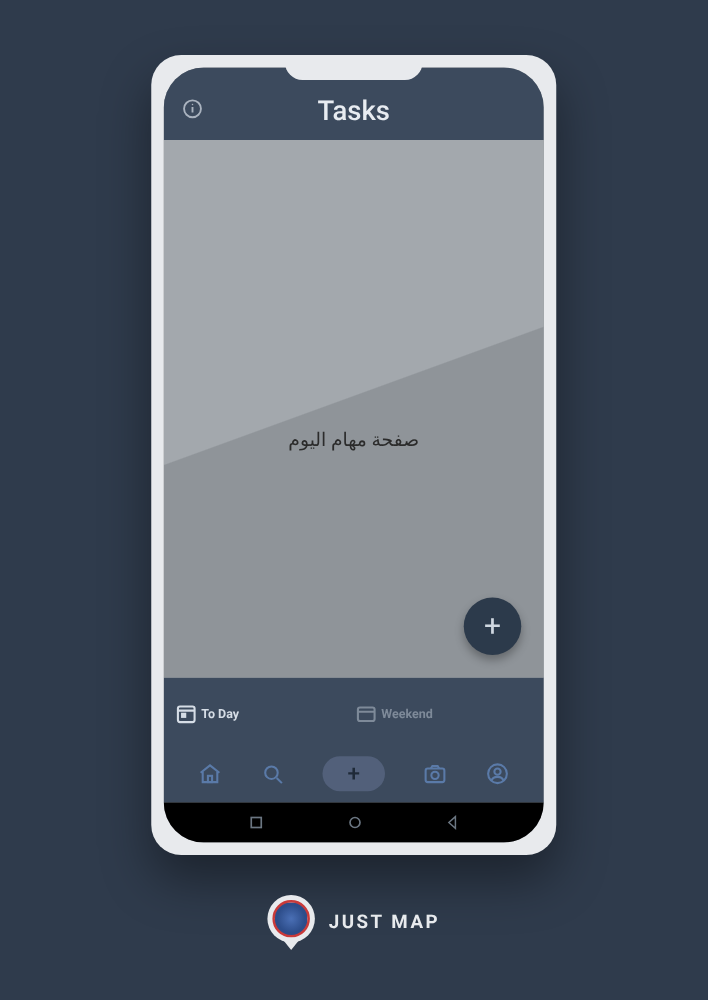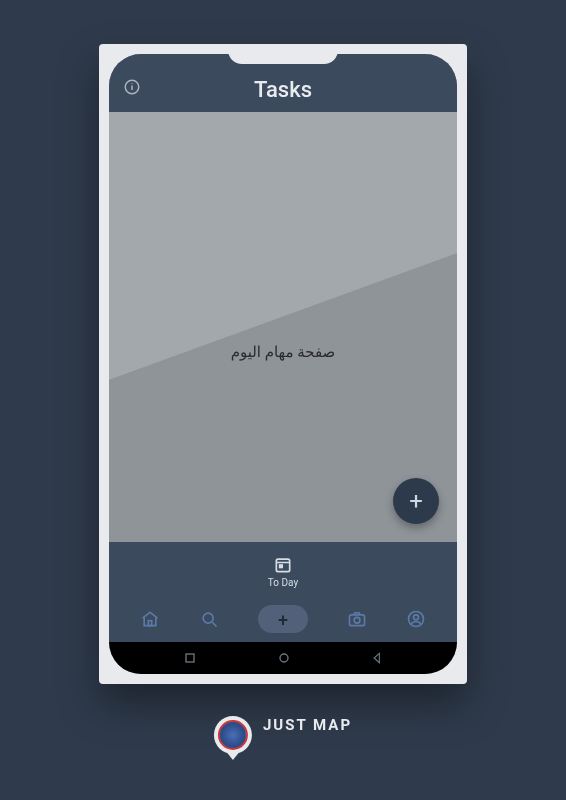--- a/index.html
+++ b/index.html
@@ -11,24 +11,24 @@
     position: relative;
     overflow: hidden;
   }
 
   
   .phone {
     position: absolute;
     left: 50%;
     top: 44px;
     transform: translateX(-50%);
-    width: 368px;
+    width: 324px;
     height: 640px;
     background: #e8eaed;
-    border-radius: 4px;
+    border-radius: 24px;
     padding: 10px;
     box-shadow: 0 20px 40px rgba(0,0,0,0.4);
   }
   .screen {
     width: 100%;
     height: 100%;
     background: #8f9499;
     border-radius: 32px;
     overflow: hidden;
     position: relative;
@@ -116,26 +116,27 @@
   .tabs {
     height: 54px;
     background: #3c4a5d;
     display: flex;
     align-items: center;
     justify-content: space-around;
     padding: 4px 8px 0 8px;
   }
   .tab {
     display: flex;
-    flex-direction: column;
+    flex-direction: row;
     align-items: center;
     gap: 2px;
     color: #7e8a99;
     font-size: 10px;
     flex: 1;
+    font-weight: bold;
   }
   .tab.active { color: #d6dde6; }
   .tab .ticon { width: 20px; height: 20px; }
 
   
   .bottomnav {
     height: 46px;
     background: #3c4a5d;
     display: flex;
     align-items: center;
@@ -177,20 +178,21 @@
     justify-content: center;
   }
 
   
   .footer {
     position: absolute;
     left: 50%;
     bottom: 42px;
     transform: translateX(-50%);
     display: flex;
+    align-items: center;
     gap: 11px;
   }
   .logo {
     width: 38px;
     height: 42px;
     position: relative;
   }
   .logo .pin {
     width: 38px;
     height: 38px;
@@ -256,20 +258,29 @@
       <div class="tab active">
         <span class="ticon">
           <svg viewBox="0 0 24 24" fill="none" stroke="currentColor" stroke-width="2">
             <rect x="4" y="5" width="16" height="15" rx="2"></rect>
             <line x1="4" y1="9" x2="20" y2="9"></line>
             <rect x="8" y="12" width="3" height="3" fill="currentColor"></rect>
           </svg>
         </span>
         <span>To Day</span>
       </div>
+      <div class="tab">
+        <span class="ticon">
+          <svg viewBox="0 0 24 24" fill="none" stroke="currentColor" stroke-width="2">
+            <rect x="4" y="6" width="16" height="13" rx="2"></rect>
+            <line x1="4" y1="10" x2="20" y2="10"></line>
+          </svg>
+        </span>
+        <span>Weekend</span>
+      </div>
     </div>
 
     <div class="bottomnav">
       <span class="bicon">
         <svg viewBox="0 0 24 24" fill="none" stroke="currentColor" stroke-width="2">
           <path d="M3 11 L12 4 L21 11"></path>
           <path d="M5 10 V20 H19 V10"></path>
           <rect x="10" y="14" width="4" height="6"></rect>
         </svg>
       </span>

